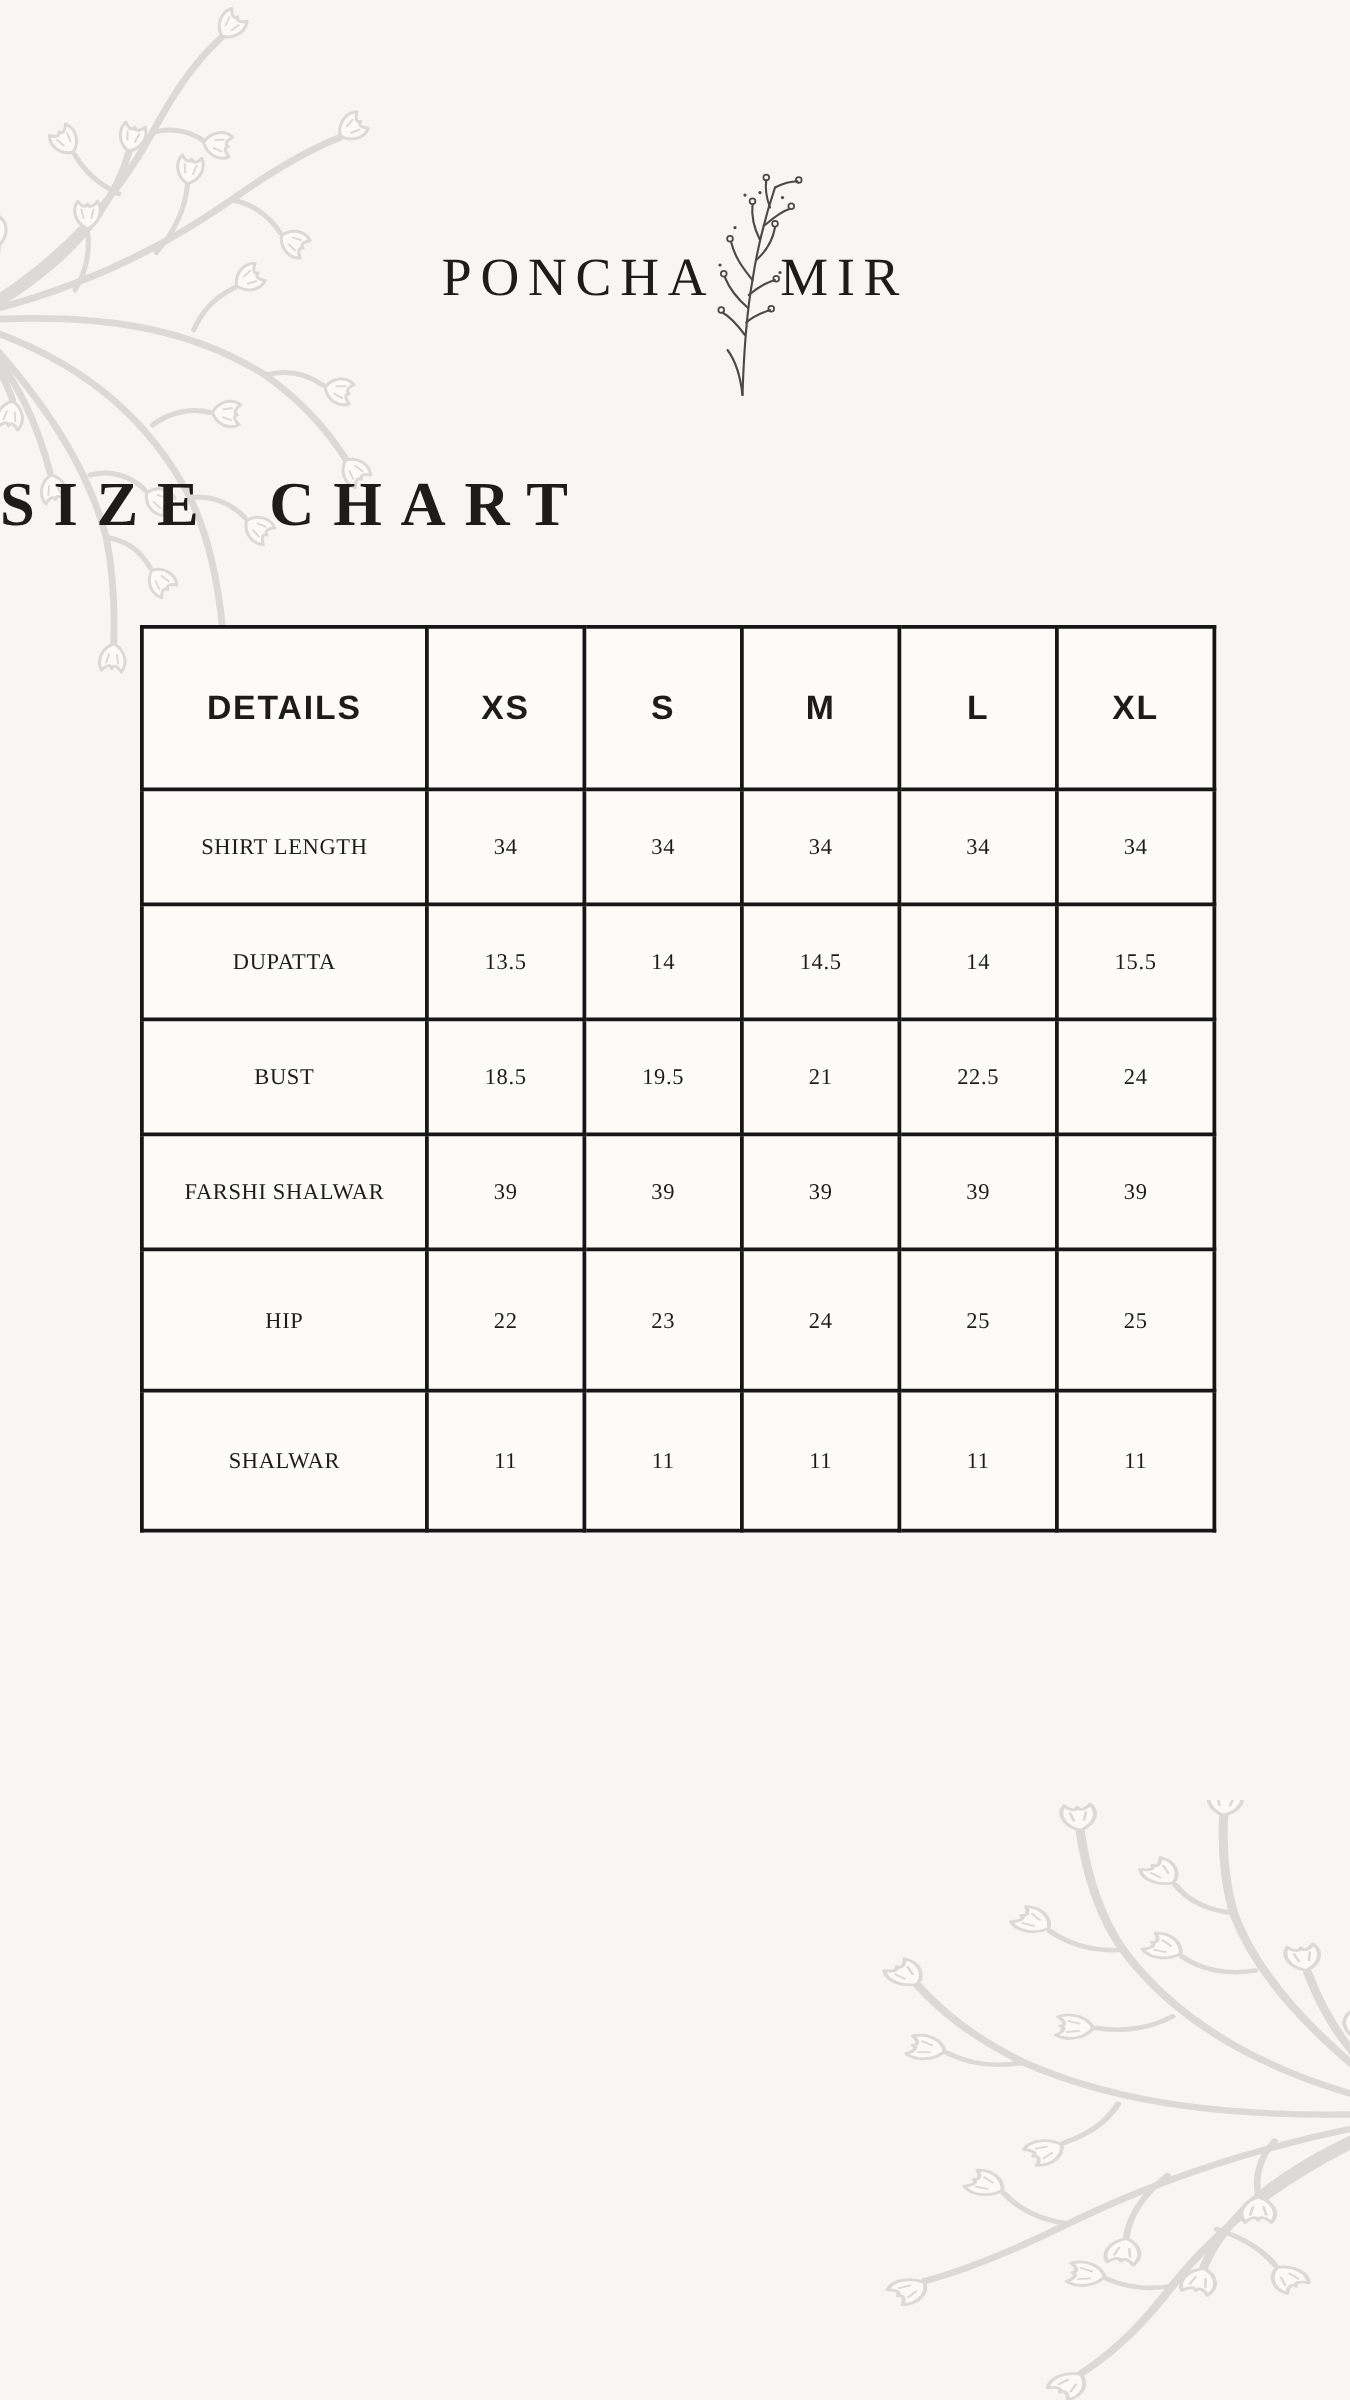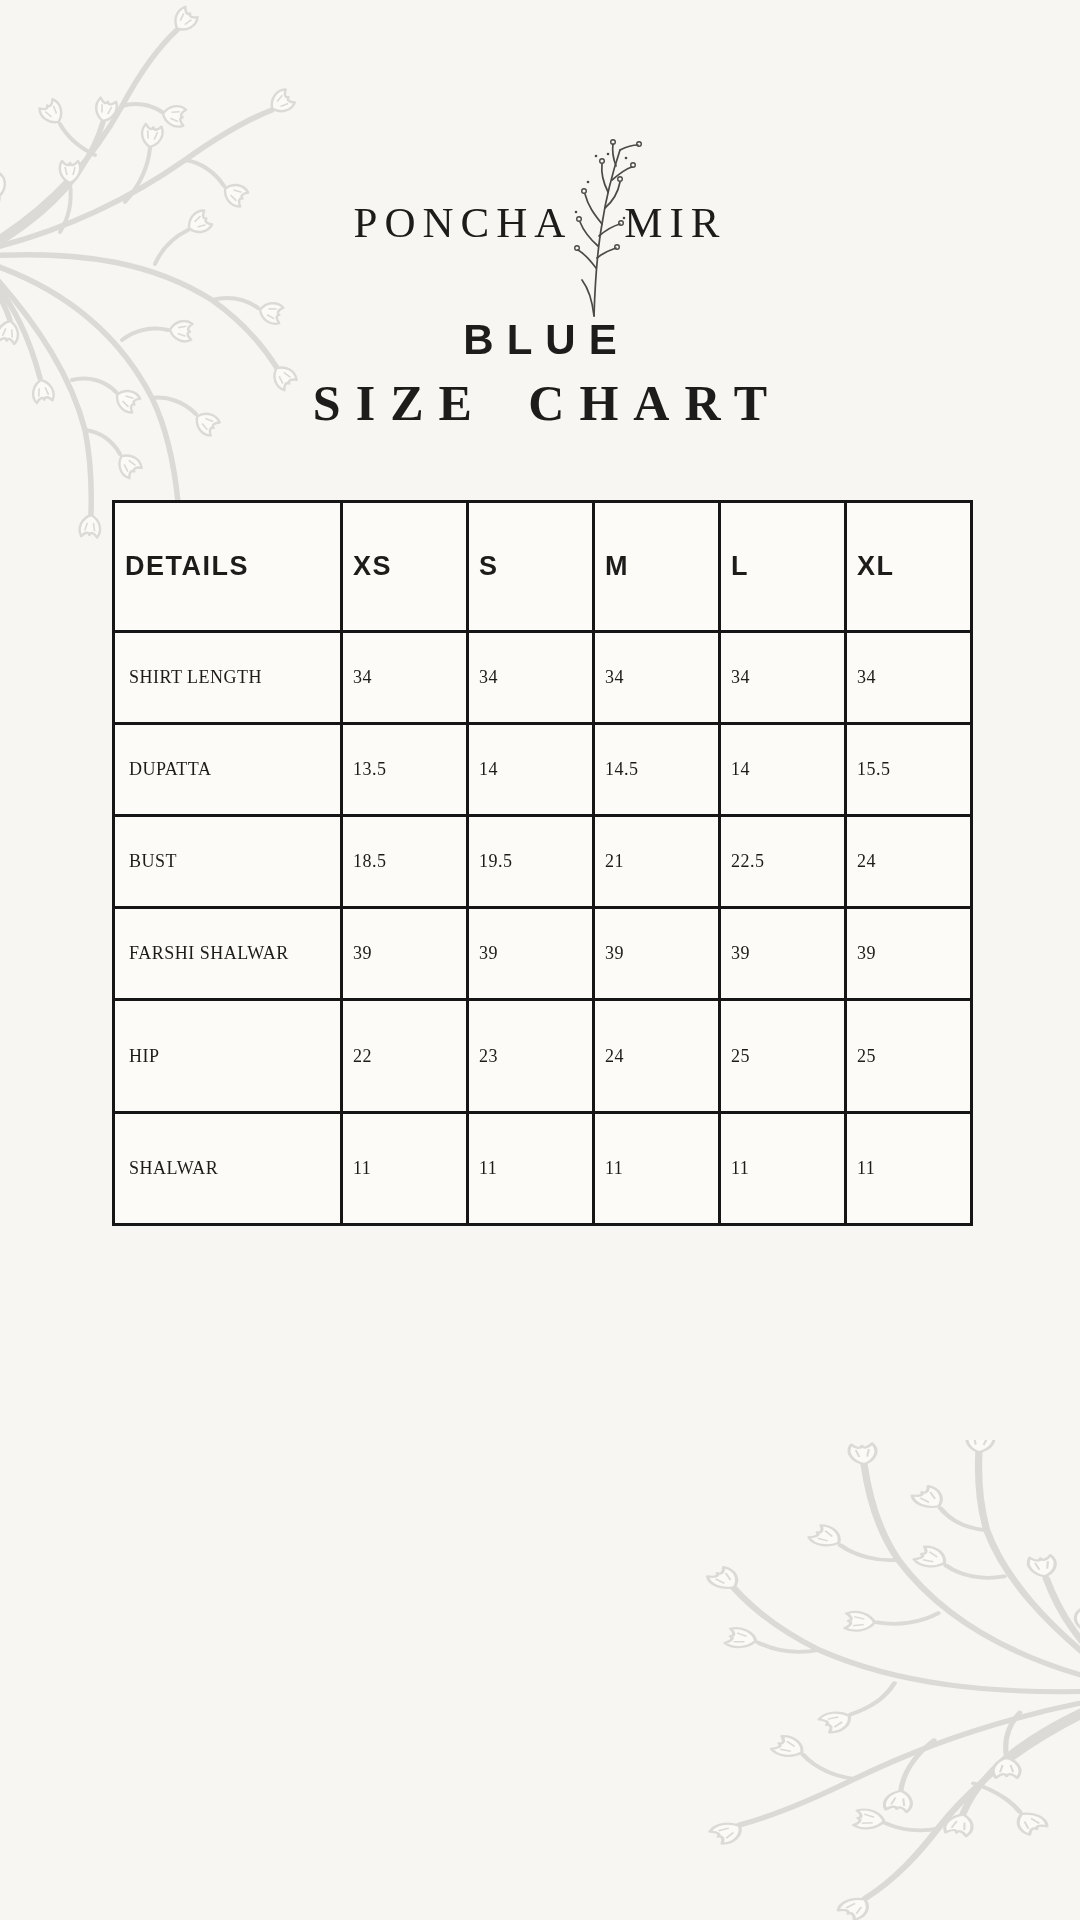--- a/index.html
+++ b/index.html
@@ -31,35 +31,35 @@
   .sprig-line{fill:none;stroke:var(--sprig,#4b4a47);stroke-width:1.7;stroke-linecap:round;}
   .sprig-bud{fill:none;stroke:var(--sprig,#4b4a47);stroke-width:1.4;}
   .sprig-dot{fill:var(--sprig,#4b4a47);stroke:none;}
 
   .color-label{
     position:absolute;top:316px;left:0;width:100%;text-align:center;
     font-family:"Liberation Sans",sans-serif;font-weight:700;
     font-size:42px;letter-spacing:13px;padding-left:13px;box-sizing:border-box;
   }
   .title{
-    position:absolute;top:374px;left:0;width:100%;margin:0;text-align:center;
+    position:absolute;top:374px;left:0;width:100%;margin:0;text-align:left;
     font-family:"Liberation Serif",serif;font-weight:700;
     font-size:50px;letter-spacing:15px;word-spacing:14px;
-    padding-left:15px;box-sizing:border-box;
+    box-sizing:border-box;
   }
 
   
   .size-table{
     position:absolute;top:500px;left:112px;width:858px;
     border-collapse:collapse;table-layout:fixed;
     background:var(--table-cell-bg,#fcfbf8);
   }
   .size-table th,.size-table td{
     border:3px solid var(--table-border,#161616);
-    text-align:left;vertical-align:middle;padding:6px 10px;
+    text-align:center;vertical-align:middle;padding:6px 10px;
   }
   .size-table th{
     font-family:"Liberation Sans",sans-serif;font-weight:700;
     font-size:27px;letter-spacing:1.5px;
   }
   .size-table td{
     font-family:"Liberation Serif",serif;font-size:18px;line-height:1.35;
     letter-spacing:0.5px;
   }
   .size-table thead tr{height:130px;}
@@ -159,21 +159,20 @@
       <circle class="sprig-bud" cx="65" cy="109" r="2.3"></circle>
       <circle class="sprig-dot" cx="36" cy="44" r="1.3"></circle>
       <circle class="sprig-dot" cx="44" cy="18" r="1.3"></circle>
       <circle class="sprig-dot" cx="56" cy="16" r="1.3"></circle>
       <circle class="sprig-dot" cx="74" cy="20" r="1.3"></circle>
       <circle class="sprig-dot" cx="24" cy="74" r="1.3"></circle>
       <circle class="sprig-dot" cx="72" cy="80" r="1.3"></circle>
     </svg>
   </header>
 
-  <div class="color-label">BLUE</div>
   <h1 class="title">SIZE CHART</h1>
 
   <table class="size-table">
     <colgroup>
       <col style="width:228px">
         <col style="width:126px">
         <col style="width:126px">
       <col style="width:126px">
         <col style="width:126px">
         <col style="width:126px">

